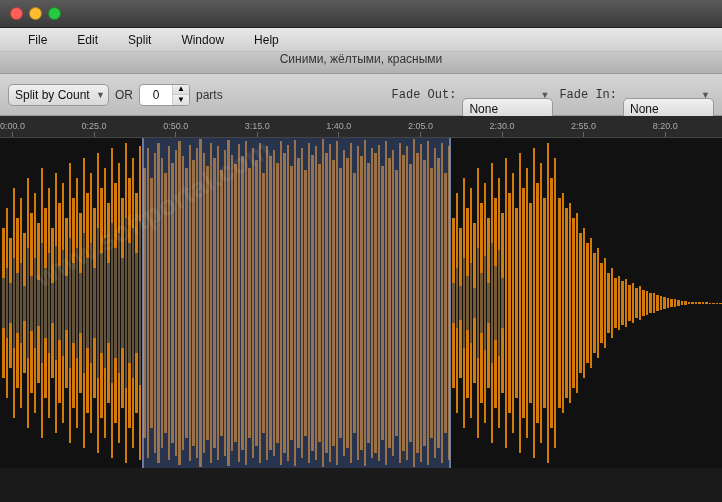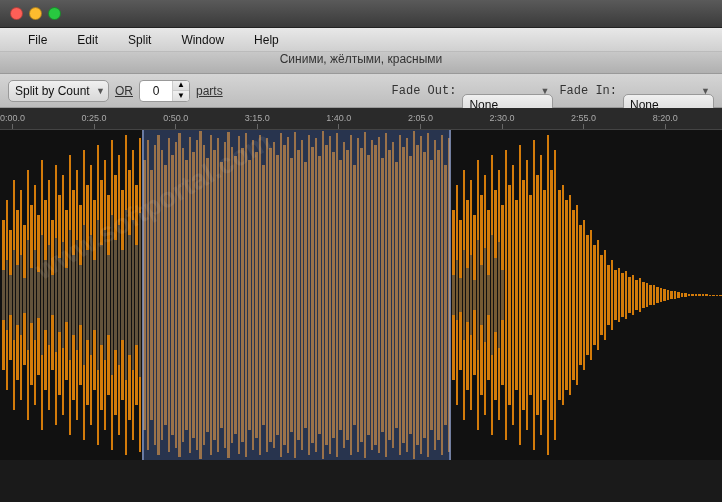--- a/index.html
+++ b/index.html
@@ -72,21 +72,21 @@
       border-bottom: 1px solid #999;
     }
     .song-title {
       font-size: 12px;
       color: #333;
     }
 
     
     .controls-bar {
       background: linear-gradient(to bottom, #d5d5d5, #bdbdbd);
-      height: 34px;
+      height: 42px;
       display: flex;
       align-items: center;
       padding: 0 8px;
       gap: 6px;
       border-bottom: 1px solid #999;
     }
     .split-select {
       background: linear-gradient(to bottom, #f0f0f0, #d8d8d8);
       border: 1px solid #999;
       border-radius: 5px;
@@ -106,21 +106,20 @@
     .select-arrow {
       position: absolute;
       right: 4px;
       font-size: 9px;
       pointer-events: none;
       color: #555;
     }
     .controls-label {
       font-size: 12px;
       color: #333;
-      text-decoration: underline;
     }
     .count-stepper {
       display: flex;
       align-items: center;
       background: white;
       border: 1px solid #999;
       border-radius: 4px;
       height: 22px;
       overflow: hidden;
     }

